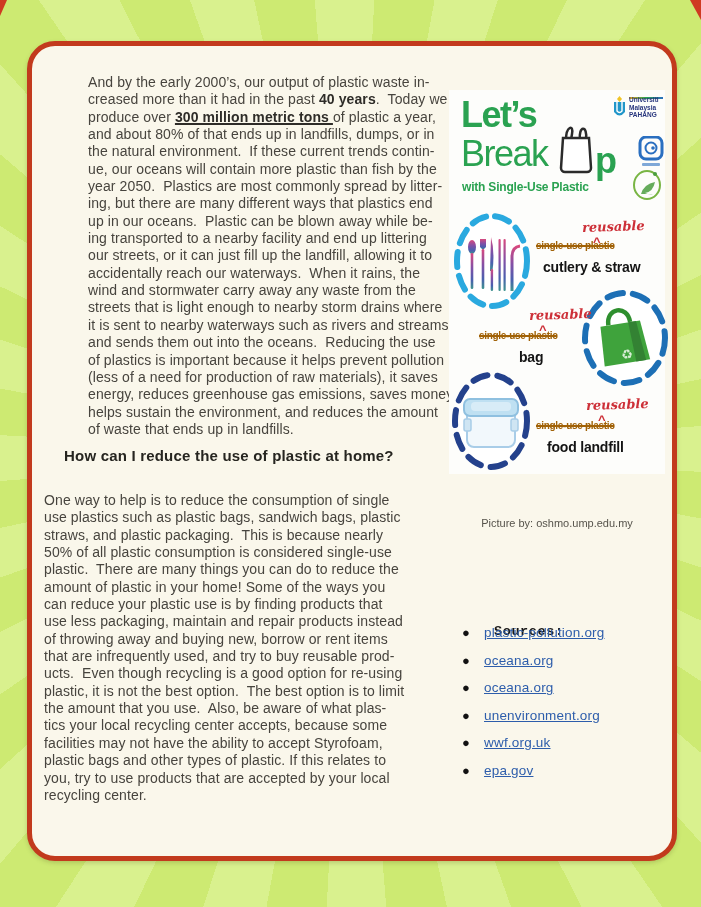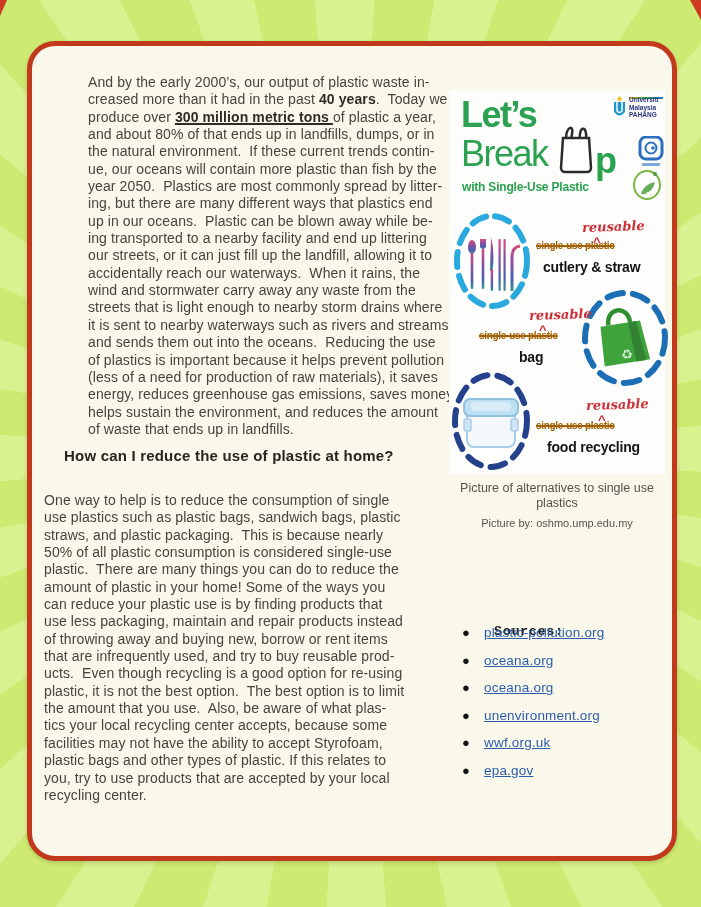--- a/index.html
+++ b/index.html
@@ -187,25 +187,23 @@
       <ellipse cx="40" cy="50" rx="36" ry="46" fill="#ffffff" stroke="#24418c" stroke-width="6" stroke-dasharray="15 10" stroke-linecap="round"></ellipse>
       <rect x="16" y="38" width="48" height="38" rx="7" fill="#f2f8fc" stroke="#a9cde8" stroke-width="2"></rect>
       <rect x="13" y="28" width="54" height="17" rx="6" fill="#bfe0f2" stroke="#8fc0e0" stroke-width="2"></rect>
       <rect x="20" y="31" width="40" height="9" rx="4" fill="#d8ecf7"></rect>
       <rect x="13" y="48" width="7" height="12" rx="2" fill="#cfe5f3" stroke="#a9cde8" stroke-width="1.5"></rect>
       <rect x="60" y="48" width="7" height="12" rx="2" fill="#cfe5f3" stroke="#a9cde8" stroke-width="1.5"></rect>
     </svg>
     <div class="ann reusable" style="left:137px;top:307px;">reusable</div>
     <div class="ann caret" style="left:149px;top:322px;">^</div>
     <div class="ann struck" style="left:87px;top:330px;">single-use plastic</div>
-    <div class="ann plabel" style="left:98px;top:349px;">food recycling</div>
+    <div class="ann plabel" style="left:98px;top:349px;">food landfill</div>
   </div>
 
-  <div class="caption">Picture of alternatives to single use
-plastics</div>
   <div class="credit">Picture by: oshmo.ump.edu.my</div>
 
   <div class="sources-heading">Sources:</div>
   <div class="sources-list">
     <div class="source-row">
       <span class="bullet">●</span>
       <a class="source-link">plastic-pollution.org</a>
     </div>
     <div class="source-row">
       <span class="bullet">●</span>

